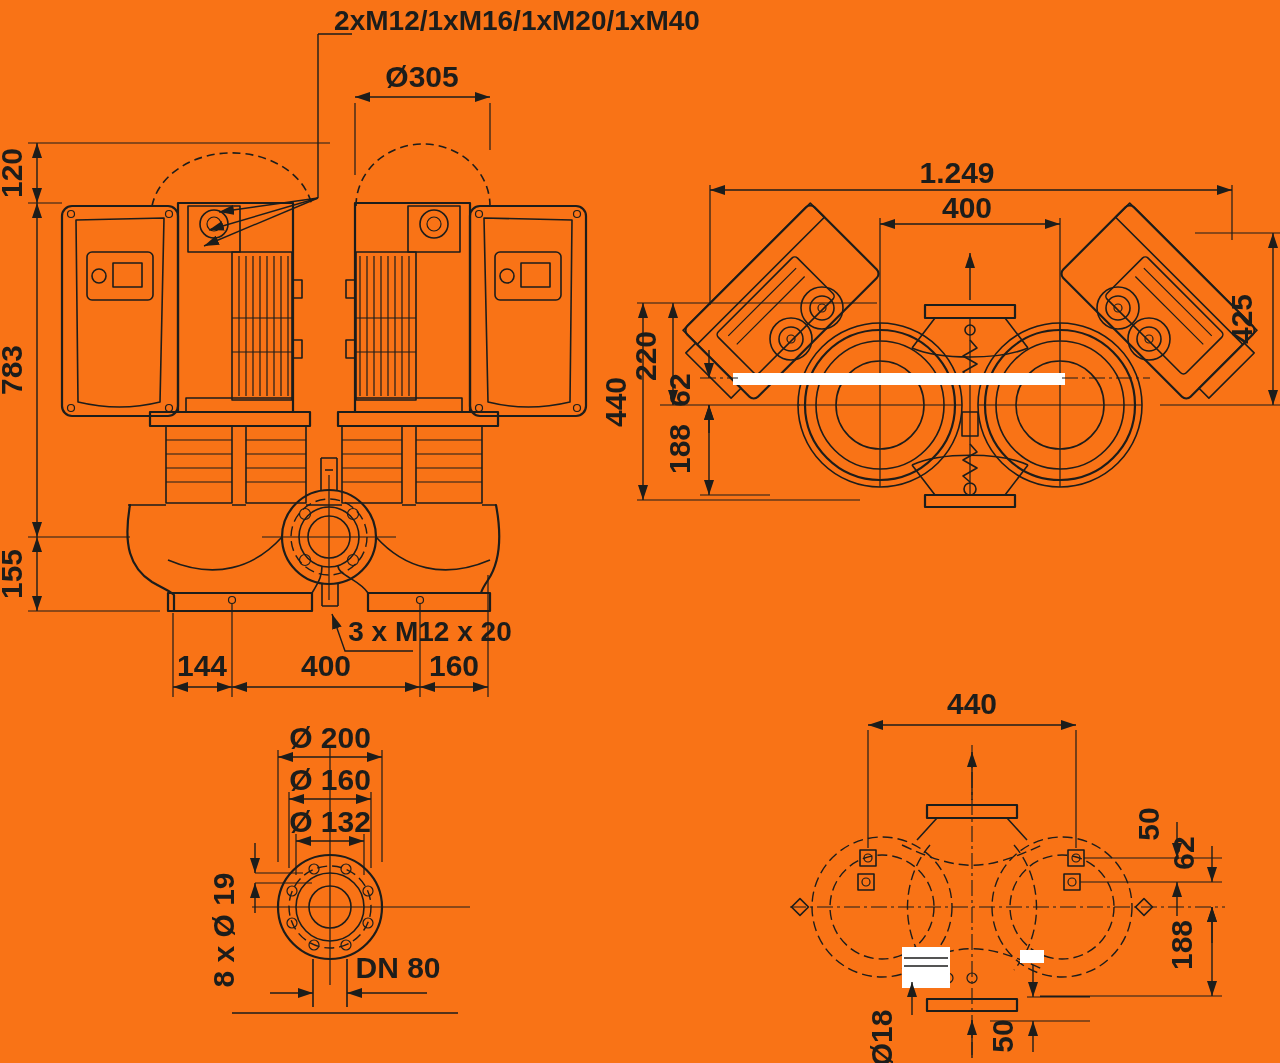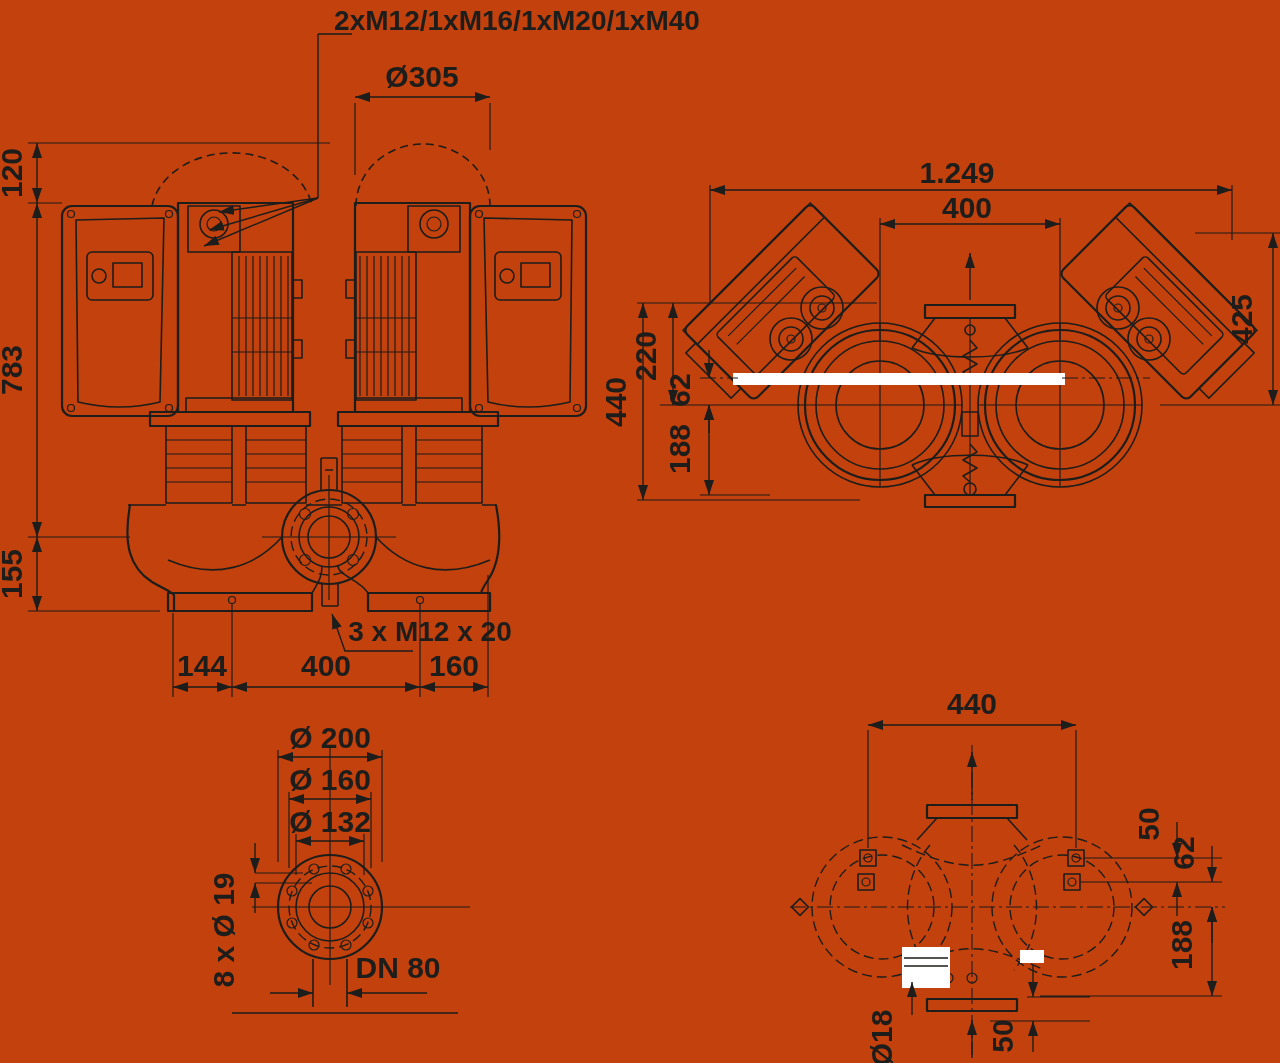--- a/index.html
+++ b/index.html
@@ -1,16 +1,16 @@
 <!DOCTYPE html>
 <html><head>
 <meta charset="utf-8">
 <style>
   html,body{margin:0;padding:0;background:#fff;}
-  .canvas{width:1280px;height:1063px;background:#c2410c;overflow:hidden;}
+  .canvas{width:1280px;height:1063px;background:#f97316;overflow:hidden;}
   svg{display:block;}
   .ln{stroke:#1d1d1b;stroke-width:2.2;fill:none;stroke-linejoin:round;stroke-linecap:round;}
   .md{stroke:#1d1d1b;stroke-width:1.6;fill:none;stroke-linejoin:round;}
   .thin{stroke:#1d1d1b;stroke-width:1.2;fill:none;}
   .dim{stroke:#1d1d1b;stroke-width:1.4;fill:none;}
   .dash{stroke:#1d1d1b;stroke-width:1.6;fill:none;stroke-dasharray:8 5;}
   .dash2{stroke:#1d1d1b;stroke-width:1.4;fill:none;stroke-dasharray:10 5;}
   .cl{stroke:#1d1d1b;stroke-width:1.1;fill:none;stroke-dasharray:16 4 3 4;}
   text{font-family:"Liberation Sans","DejaVu Sans",sans-serif;font-weight:bold;fill:#1d1d1b;}
   .t30{font-size:30px;}

